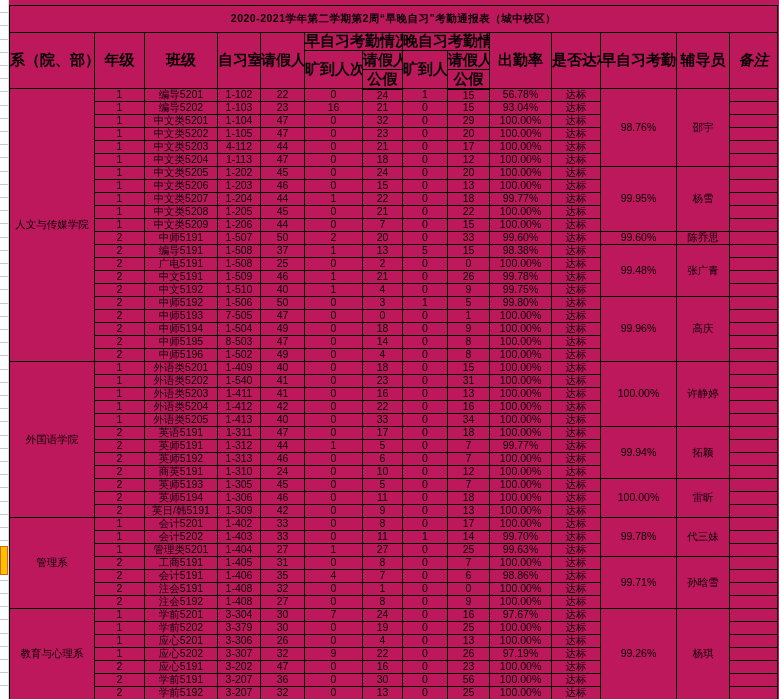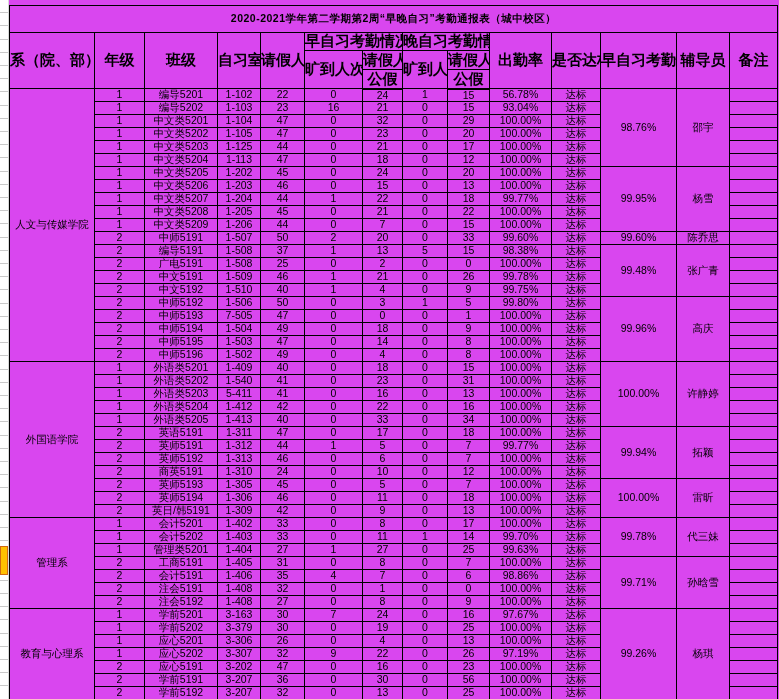--- a/index.html
+++ b/index.html
@@ -1,18 +1,18 @@
 <!DOCTYPE html>
 <html><head>
 <meta charset="utf-8">
 <style>
   * { margin:0; padding:0; box-sizing:border-box; }
   html,body { background:#fff; }
   .page {
-    position:relative; width:779px; height:699px; background:#d946ef;
+    position:relative; width:779px; height:699px; background:#be185d;
     font-family:"Liberation Sans","DejaVu Sans",sans-serif; overflow:hidden;
   }
   .gutter {
     position:absolute; left:0; top:0; width:9px; height:699px;
     background:repeating-linear-gradient(to bottom,#ffffff 0px,#ffffff 12.2px,#c9c9c9 12.2px,#c9c9c9 13.2px);
     border-right:1px solid #d9d9d9;
   }
   .gutter-highlight {
     position:absolute; left:0; top:546px; width:8px; height:29px;
     background:#ffc000; border:1.5px solid #d26911; z-index:3;
@@ -30,21 +30,21 @@
   tr.hrow td { font-weight:bold; font-size:15px; }
   tr.hrow1 td { height:18px; }
   tr.hrow2 td { height:19px; }
   tr.hrow3 td { height:19px; }
   tr.hrow3 td { border-bottom:2px solid #000; }
   tr.body-row { height:13px; }
   tr.body-row td { font-size:10.5px; }
   td.sec-top { border-top:2px solid #000; }
   td.dept-cell { font-size:11px; }
   td.outer-l { border-left:2px solid #000; }
-  td.outer-r { border-right:2px solid #000; }
+  td.outer-r { border-right:2px solid #000;font-style:italic; }
   tr.last-row td { border-bottom:2px solid #000; }
   td.avg-cell, td.counselor-cell { font-size:11px; }
 </style>
 </head>
 <body>
 
 <div class="page">
   <div class="gutter"></div>
   <div class="gutter-highlight"></div>
   <table class="report">
@@ -143,21 +143,21 @@
           <td>23</td>
           <td>0</td>
           <td>20</td>
           <td>100.00%</td>
           <td>达标</td>
           <td class="outer-r"></td>
         </tr>
         <tr class="body-row">
           <td>1</td>
           <td>中文类5203</td>
-          <td>1-125</td>
+          <td>4-112</td>
           <td>44</td>
           <td>0</td>
           <td>21</td>
           <td>0</td>
           <td>17</td>
           <td>100.00%</td>
           <td>达标</td>
           <td class="outer-r"></td>
         </tr>
         <tr class="body-row">
@@ -346,21 +346,21 @@
           <td>18</td>
           <td>0</td>
           <td>9</td>
           <td>100.00%</td>
           <td>达标</td>
           <td class="outer-r"></td>
         </tr>
         <tr class="body-row">
           <td>2</td>
           <td>中师5195</td>
-          <td>1-503</td>
+          <td>8-503</td>
           <td>47</td>
           <td>0</td>
           <td>14</td>
           <td>0</td>
           <td>8</td>
           <td>100.00%</td>
           <td>达标</td>
           <td class="outer-r"></td>
         </tr>
         <tr class="body-row">
@@ -401,21 +401,21 @@
           <td>23</td>
           <td>0</td>
           <td>31</td>
           <td>100.00%</td>
           <td>达标</td>
           <td class="outer-r"></td>
         </tr>
         <tr class="body-row">
           <td>1</td>
           <td>外语类5203</td>
-          <td>5-411</td>
+          <td>1-411</td>
           <td>41</td>
           <td>0</td>
           <td>16</td>
           <td>0</td>
           <td>13</td>
           <td>100.00%</td>
           <td>达标</td>
           <td class="outer-r"></td>
         </tr>
         <tr class="body-row">
@@ -632,21 +632,21 @@
           <td>0</td>
           <td>9</td>
           <td>100.00%</td>
           <td>达标</td>
           <td class="outer-r"></td>
         </tr>
         <tr class="body-row">
           <td rowspan="7" class="dept-cell outer-l sec-top">教育与心理系</td>
           <td class="sec-top">1</td>
           <td class="sec-top">学前5201</td>
-          <td class="sec-top">3-163</td>
+          <td class="sec-top">3-304</td>
           <td class="sec-top">30</td>
           <td class="sec-top">7</td>
           <td class="sec-top">24</td>
           <td class="sec-top">0</td>
           <td class="sec-top">16</td>
           <td class="sec-top">97.67%</td>
           <td class="sec-top">达标</td>
           <td rowspan="7" class="avg-cell sec-top">99.26%</td>
           <td rowspan="7" class="counselor-cell sec-top">杨琪</td>
           <td class="outer-r sec-top"></td>

